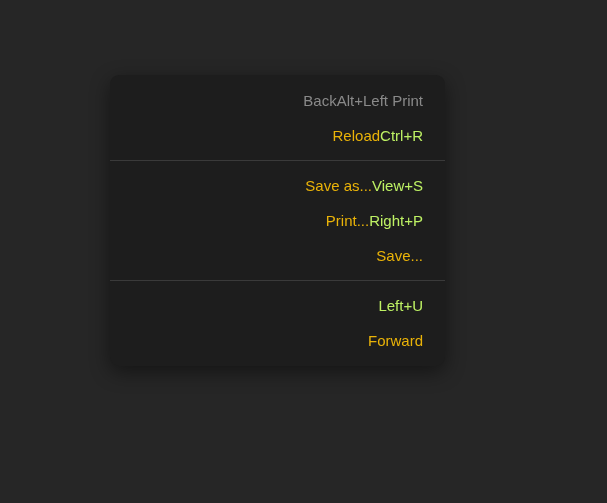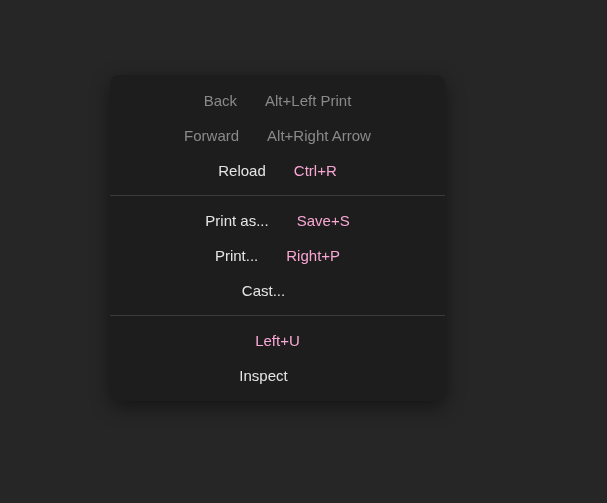--- a/index.html
+++ b/index.html
@@ -23,82 +23,77 @@
       left: 110px;
       top: 75px;
       width: 335px;
       background: #1d1d1d;
       border-radius: 9px;
       box-shadow: 0 6px 20px rgba(0,0,0,0.45);
       padding: 8px 0;
     }
     .menu-item {
       display: flex;
-      justify-content: center;
+      justify-content: flex-end;
       align-items: center;
       padding: 7px 22px;
       cursor: pointer;
       line-height: 1.4;
-      gap: 28px;
     }
     .menu-item.disabled .label,
     .menu-item.disabled .shortcut {
       color: #8a8a8a;
     }
     .menu-item.disabled {
       cursor: default;
     }
     .label {
-      color: #e5e5e5;
+      color: #eab308;
     }
     .shortcut {
-      color: #f9a8d4;
+      color: #bef264;
     }
     .separator {
       height: 1px;
       background: #3a3a3a;
       margin: 7px 0;
     }
   </style>
 </head>
 <body>
 
 <div class="context-menu">
 
   <div class="menu-item disabled">
     <span class="label">Back</span>
     <span class="shortcut">Alt+Left Print</span>
   </div>
-  <div class="menu-item disabled">
-    <span class="label">Forward</span>
-    <span class="shortcut">Alt+Right Arrow</span>
-  </div>
   <div class="menu-item">
     <span class="label">Reload</span>
     <span class="shortcut">Ctrl+R</span>
   </div>
 
   <div class="separator"></div>
 
   <div class="menu-item">
-    <span class="label">Print as...</span>
-    <span class="shortcut">Save+S</span>
+    <span class="label">Save as...</span>
+    <span class="shortcut">View+S</span>
   </div>
   <div class="menu-item">
     <span class="label">Print...</span>
     <span class="shortcut">Right+P</span>
   </div>
   <div class="menu-item">
-    <span class="label">Cast...</span>
+    <span class="label">Save...</span>
     <span class="shortcut"></span>
   </div>
 
   <div class="separator"></div>
 
   <div class="menu-item">
     <span class="shortcut">Left+U</span>
   </div>
   <div class="menu-item">
-    <span class="label">Inspect</span>
+    <span class="label">Forward</span>
     <span class="shortcut"></span>
   </div>
 
 </div>
 
 </body></html>

